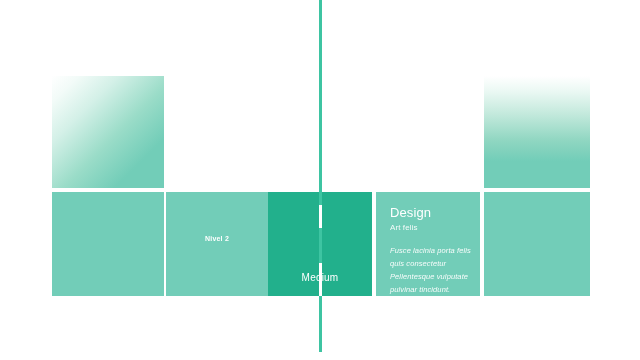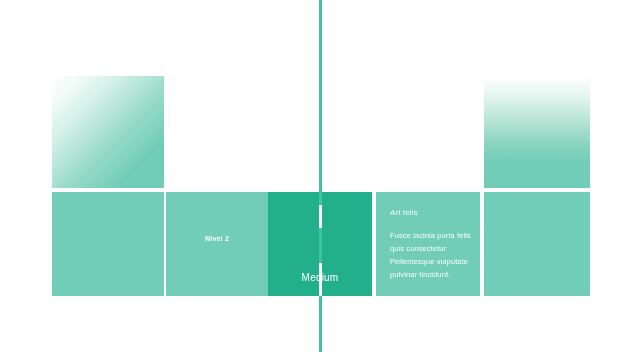--- a/index.html
+++ b/index.html
@@ -110,20 +110,21 @@
     opacity: 0.92;
   }
   .card-paragraph {
     font-size: 7.5px;
     font-weight: normal;
     line-height: 1.75;
     letter-spacing: 0.1px;
     margin: 11px 0 0 0;
     opacity: 0.95;
     max-width: 92px;
+    font-style: italic;
   }
 </style>
 </head>
 <body>
 
 <div id="stage">
 
   <div class="tile tile-grad-diag" style="left:52px; top:76px; width:112px; height:112px;"></div>
 
   <div class="tile tile-grad-vert" style="left:484px; top:76px; width:106px; height:112px;"></div>
@@ -133,20 +134,21 @@
   <div class="tile tile-flat" style="left:166px; top:192px; width:102px; height:104px;">
     <div class="tile-label label-bold" style="top:43px;">Nivel 2</div>
   </div>
 
   <div class="tile tile-dark" style="left:268px; top:192px; width:104px; height:104px;">
     <div class="tile-label label-plain" style="top:80px;">Medium</div>
   </div>
 
   <div class="tile tile-flat" style="left:376px; top:192px; width:104px; height:104px;">
     <div class="card-body" style="left:14px; top:14px; right:8px;">
+      <div class="card-title">Design</div>
       <div class="card-subtitle">Art felis</div>
       <div class="card-paragraph">Fusce lacinia porta felis quis consectetur Pellentesque vulputate pulvinar tincidunt.</div>
     </div>
   </div>
 
   <div class="tile tile-flat" style="left:484px; top:192px; width:106px; height:104px;"></div>
 
   <div id="accent-line" style="left:319px; top:0px; height:352px;">
 
     <div class="accent-seg" style="top:205px; height:23px;"></div>

